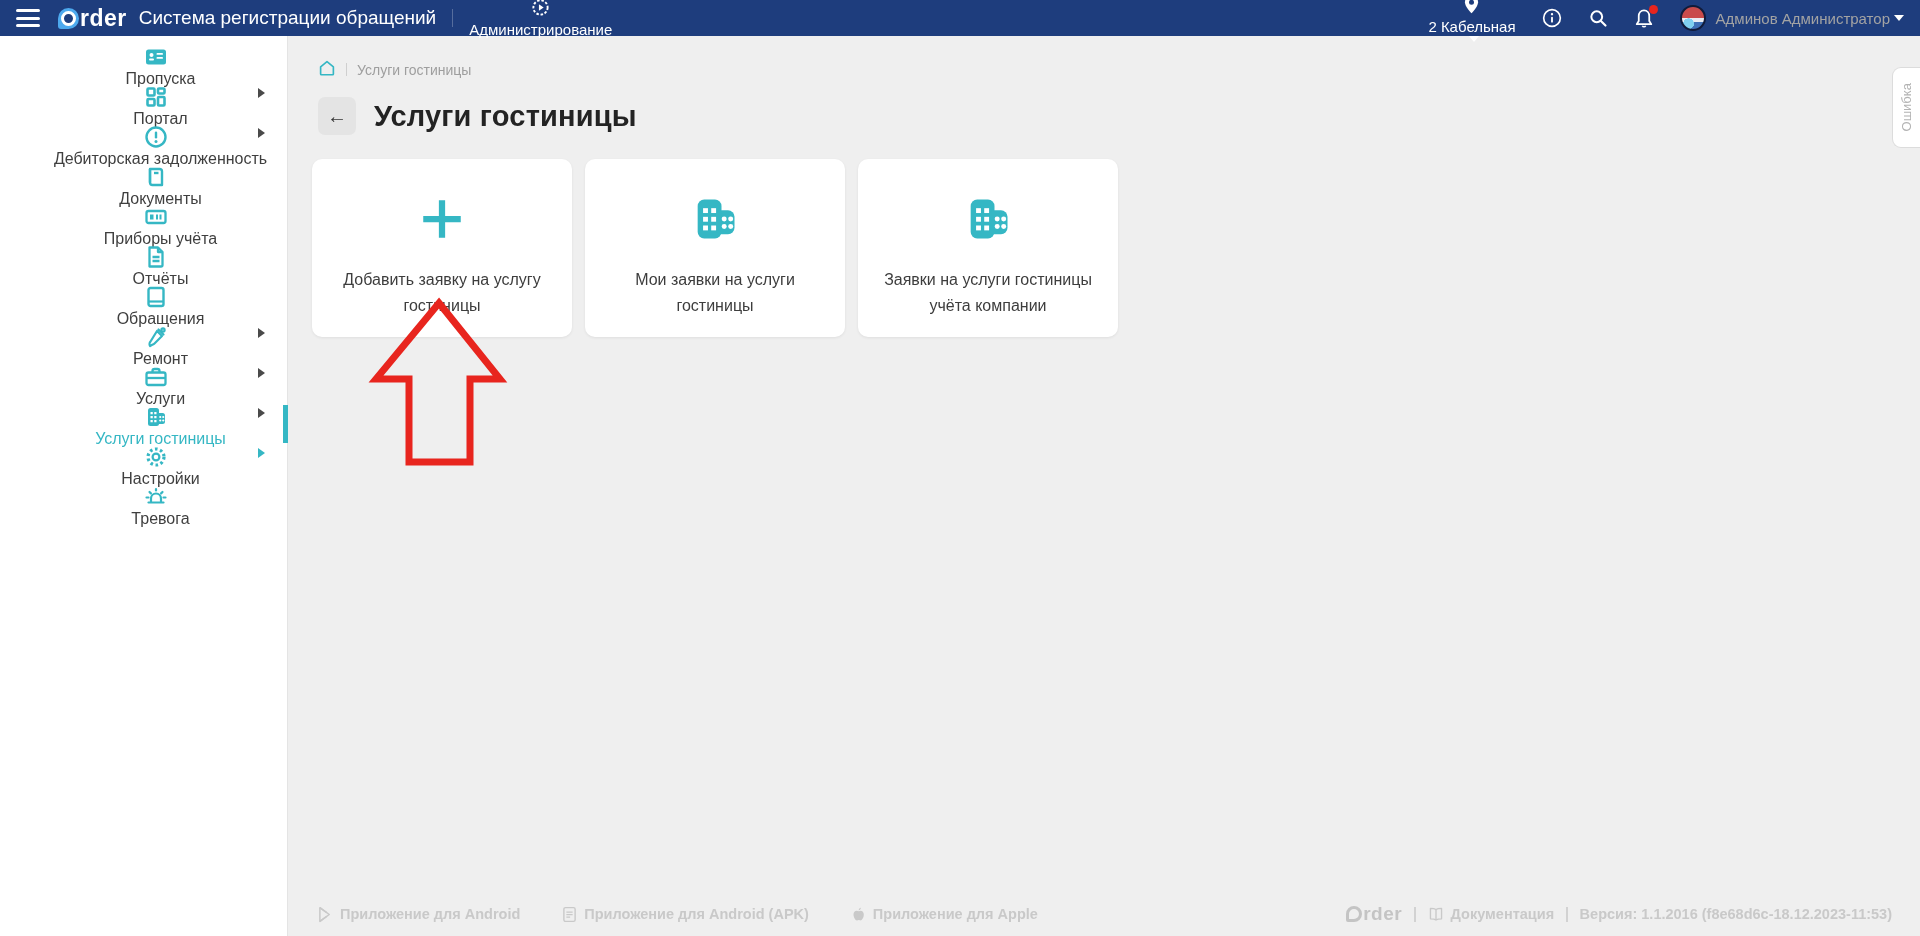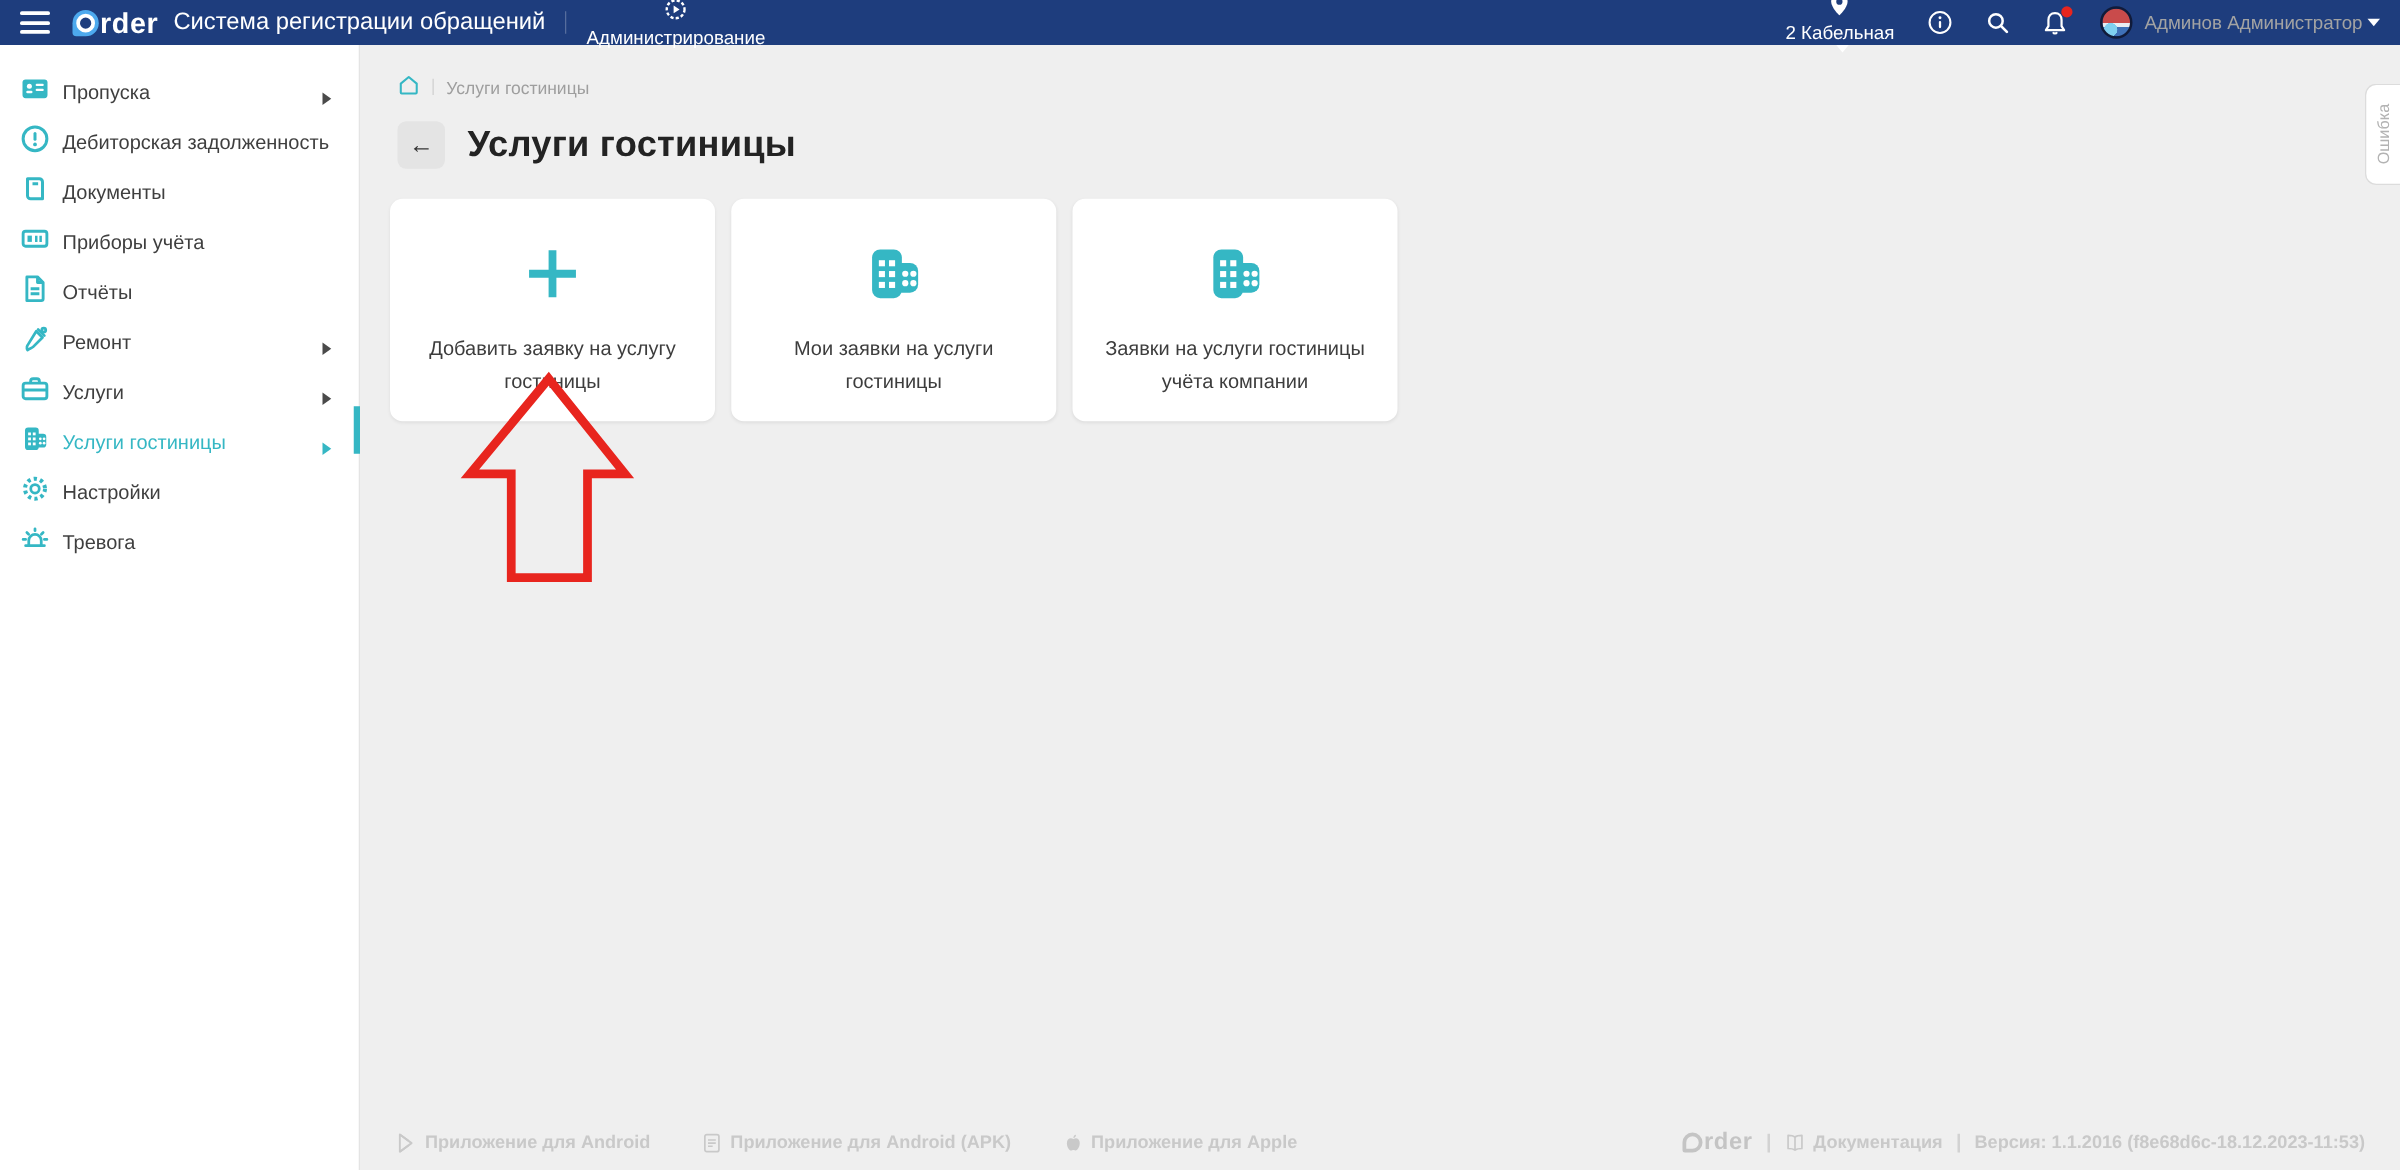--- a/index.html
+++ b/index.html
@@ -29,22 +29,22 @@
     border-radius:50%; background:#e8251e; }
   .avatar { width:26px; height:26px; border-radius:50%; border:2px solid #101b3a; cursor:pointer;
     background:
       radial-gradient(circle at 30% 76%, #7fd0f0 0 23%, transparent 24%),
       linear-gradient(180deg,#c94b4b 0 52%, #e9edf3 52% 66%, #3f71b8 66%); }
   .user-name { color:#a3a3a3; font-size:15px; margin-left:10px; cursor:pointer; }
 
   
   .sidebar { position:absolute; top:36px; left:0; bottom:0; width:288px; background:#fff;
     border-right:1px solid #e4e4e4; padding-top:8px; z-index:10; }
-  .side-item { position:relative; height:40px; display:flex; align-items:flex-end;
-    padding-left:15px; cursor:pointer; color:#3f3f3f; font-size:16px; }
+  .side-item { position:relative; height:40px; display:flex; align-items:center;
+    padding-left:25px; cursor:pointer; color:#3f3f3f; font-size:16px;flex-direction:column; }
   .side-item .s-icon { width:26px; height:26px; display:flex; align-items:center;
     justify-content:center; flex:none; }
   .side-item .s-label { margin-left:9px; white-space:nowrap; }
   .side-item .chev { margin-left:auto; margin-right:22px; width:0; height:0;
     border-top:5px solid transparent; border-bottom:5px solid transparent;
     border-left:7px solid #4a4a4a; }
   .side-item.active { color:#35b7c4; }
   .side-item.active .chev { border-left-color:#35b7c4; }
   .side-item.active::after { content:""; position:absolute; right:-1px; top:1px;
     width:5px; height:38px; background:#35b7c4; }
@@ -164,20 +164,32 @@
           <circle cx="7.5" cy="10" r="2" fill="#fff"></circle>
           <rect x="5" y="13.5" width="5" height="2" rx="1" fill="#fff"></rect>
           <rect x="12.5" y="8" width="6.5" height="1.8" rx=".9" fill="#fff"></rect>
           <rect x="12.5" y="12" width="6.5" height="1.8" rx=".9" fill="#fff"></rect>
         </svg>
     </span>
     <span class="s-label">Пропуска</span>
     <span class="chev"></span>
   </div>
 
+  <div class="side-item">
+    <span class="s-icon">
+      <svg width="24" height="24" viewBox="0 0 24 24" fill="none" stroke="#35b7c4" stroke-width="2.6">
+          <rect x="3.5" y="3.5" width="7" height="7" rx="1"></rect>
+          <rect x="14" y="3.5" width="6.5" height="5" rx="1"></rect>
+          <rect x="3.5" y="14" width="7" height="6.5" rx="1"></rect>
+          <rect x="14" y="12" width="6.5" height="8.5" rx="1"></rect>
+        </svg>
+    </span>
+    <span class="s-label">Портал</span>
+    <span class="chev"></span>
+  </div>
 
   <div class="side-item">
     <span class="s-icon">
       <svg width="24" height="24" viewBox="0 0 24 24">
           <circle cx="12" cy="12" r="9.5" fill="none" stroke="#35b7c4" stroke-width="2.4"></circle>
           <rect x="10.8" y="6.5" width="2.4" height="7" rx="1.2" fill="#35b7c4"></rect>
           <circle cx="12" cy="16.5" r="1.5" fill="#35b7c4"></circle>
         </svg>
     </span>
     <span class="s-label">Дебиторская задолженность</span>
@@ -210,20 +222,30 @@
     <span class="s-icon">
       <svg width="24" height="24" viewBox="0 0 24 24" fill="none" stroke="#35b7c4" stroke-width="2.3" stroke-linejoin="round">
           <path d="M5.5 2.5H14l4.5 4.5v13a1.5 1.5 0 0 1-1.5 1.5H5.5z"></path>
           <path d="M14 2.5V7h4.5"></path>
           <path d="M8.5 12h7M8.5 16h7"></path>
         </svg>
     </span>
     <span class="s-label">Отчёты</span>
   </div>
 
+  <div class="side-item">
+    <span class="s-icon">
+      <svg width="24" height="24" viewBox="0 0 24 24" fill="none" stroke="#35b7c4" stroke-width="2.4">
+          <rect x="4.5" y="3" width="15" height="18" rx="2"></rect>
+          <path d="M4.5 16.5h15" stroke-width="2.2"></path>
+        </svg>
+    </span>
+    <span class="s-label">Обращения</span>
+    <span class="chev"></span>
+  </div>
 
   <div class="side-item">
     <span class="s-icon">
       <svg width="24" height="24" viewBox="0 0 24 24" fill="none" stroke="#35b7c4" stroke-width="2.2" stroke-linejoin="round" stroke-linecap="round">
           <path d="M14.5 4.5l5 5"></path>
           <path d="M13 6l5 5-7.5 7.5c-.8.8-3 1.5-4.5 2.5-1-1.5-.3-3.7.5-4.5z"></path>
           <circle cx="19" cy="5" r="1.6"></circle>
         </svg>
     </span>
     <span class="s-label">Ремонт</span>

